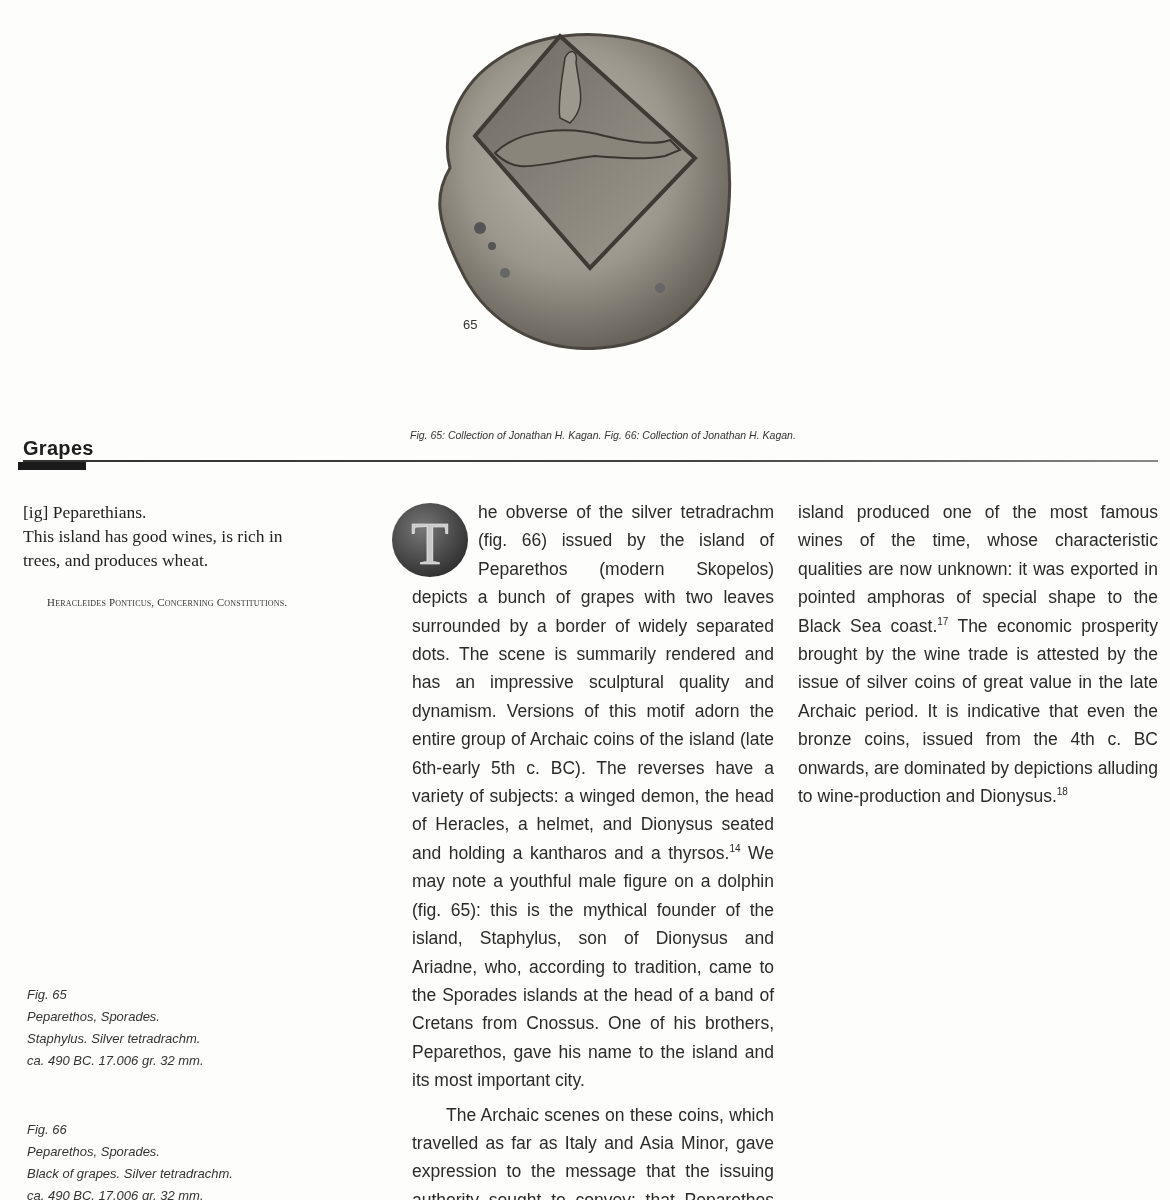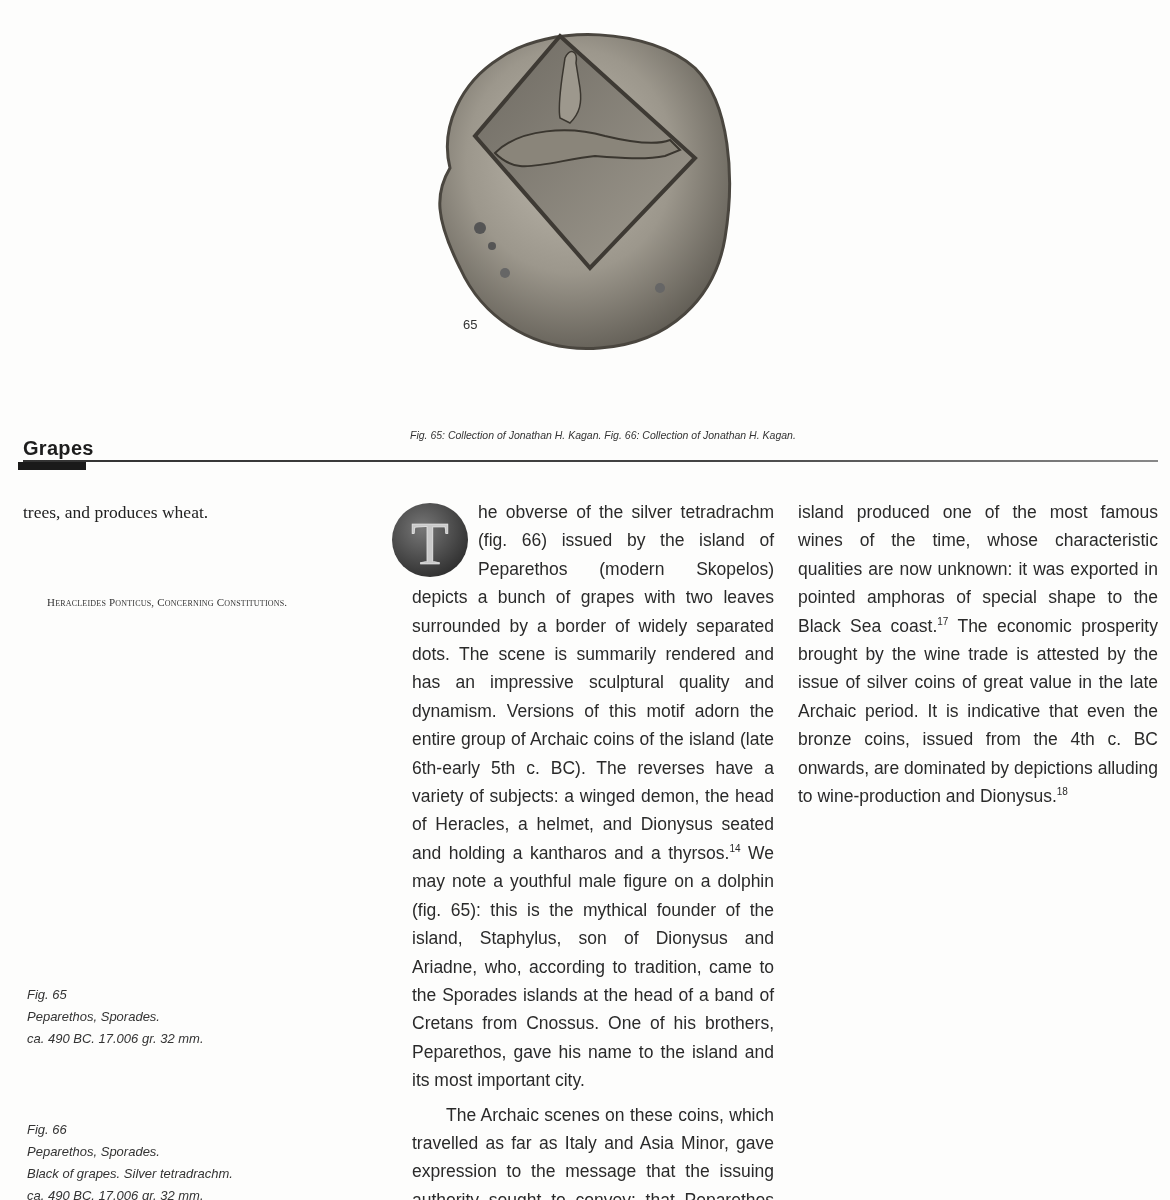--- a/index.html
+++ b/index.html
@@ -88,27 +88,30 @@
 </div>
 <div class="coin-number">65</div>
 
 <div class="credit">Fig. 65: Collection of Jonathan H. Kagan.  Fig. 66: Collection of Jonathan H. Kagan.</div>
 
 <div class="section-title">Grapes</div>
 <div class="rule"></div>
 <div class="rule-bar"></div>
 
 <div class="epigraph">
+  <p>[ig] Peparethians.</p>
+  <p>This island has good wines, is rich in</p>
   <p>trees, and produces wheat.</p>
 </div>
 <div class="epigraph-source">Heracleides Ponticus, Concerning Constitutions.</div>
 
 <div class="fig-cap" style="top:984px;">
   <div>Fig. 65</div>
   <div>Peparethos, Sporades.</div>
+  <div>Staphylus. Silver tetradrachm.</div>
   <div>ca. 490 BC. 17.006 gr. 32 mm.</div>
 </div>
 <div class="fig-cap" style="top:1091px;margin-top:28px;">
   <div>Fig. 66</div>
   <div>Peparethos, Sporades.</div>
   <div>Black of grapes. Silver tetradrachm.</div>
   <div>ca. 490 BC. 17.006 gr. 32 mm.</div>
 </div>
 
 <div class="col col-mid">

